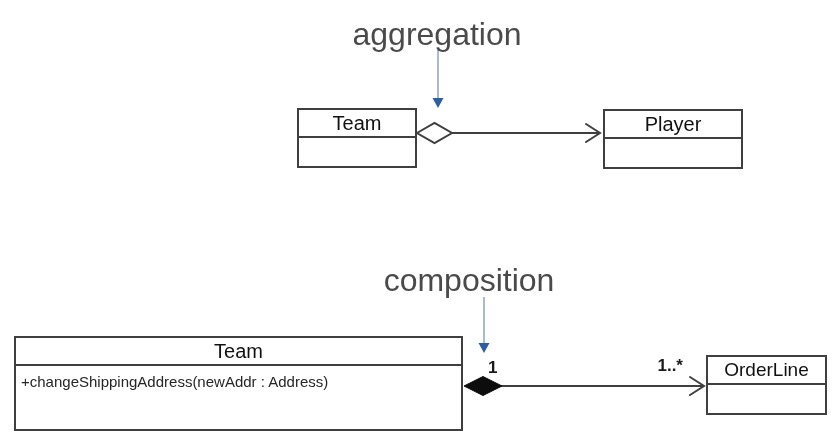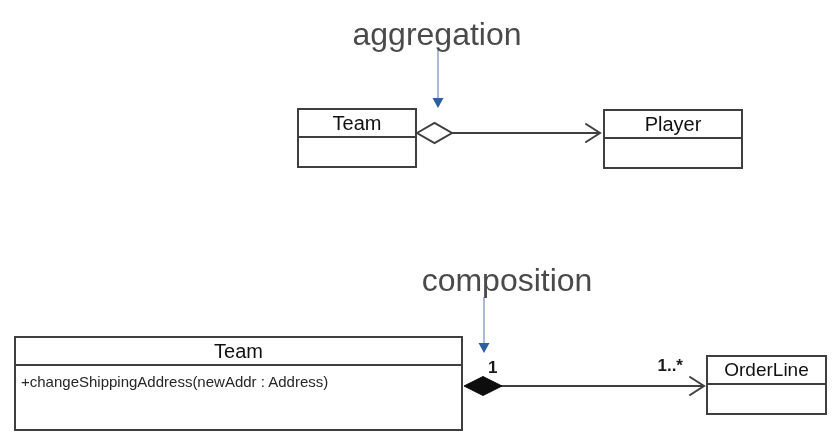--- a/index.html
+++ b/index.html
@@ -89,21 +89,21 @@
     <polyline class="open-arrow" points="586,124 600,133 586,142"></polyline>
 
     <line class="pointer-line" x1="484" y1="297" x2="484" y2="344"></line>
     <polygon class="pointer-head" points="484,353 478.5,343 489.5,343"></polygon>
     <line class="assoc-line" x1="500" y1="386" x2="703" y2="386"></line>
     <polygon class="diamond-filled" points="464,386 483,376.5 502,386 483,395.5"></polygon>
     <polyline class="open-arrow" points="690,377 704,386 690,395"></polyline>
   </svg>
 
   <div class="annotation" style="left:437px;top:16px;">aggregation</div>
-  <div class="annotation" style="left:507px;top:262px;">composition</div>
+  <div class="annotation" style="left:469px;top:262px;">composition</div>
 
   <div class="uml-class" style="left:297px;top:108px;width:120px;height:60px;">
     <div class="uml-class-title">Team</div>
     <div class="uml-class-body"></div>
   </div>
 
   <div class="uml-class" style="left:603px;top:109px;width:140px;height:60px;">
     <div class="uml-class-title">Player</div>
     <div class="uml-class-body"></div>
   </div>

